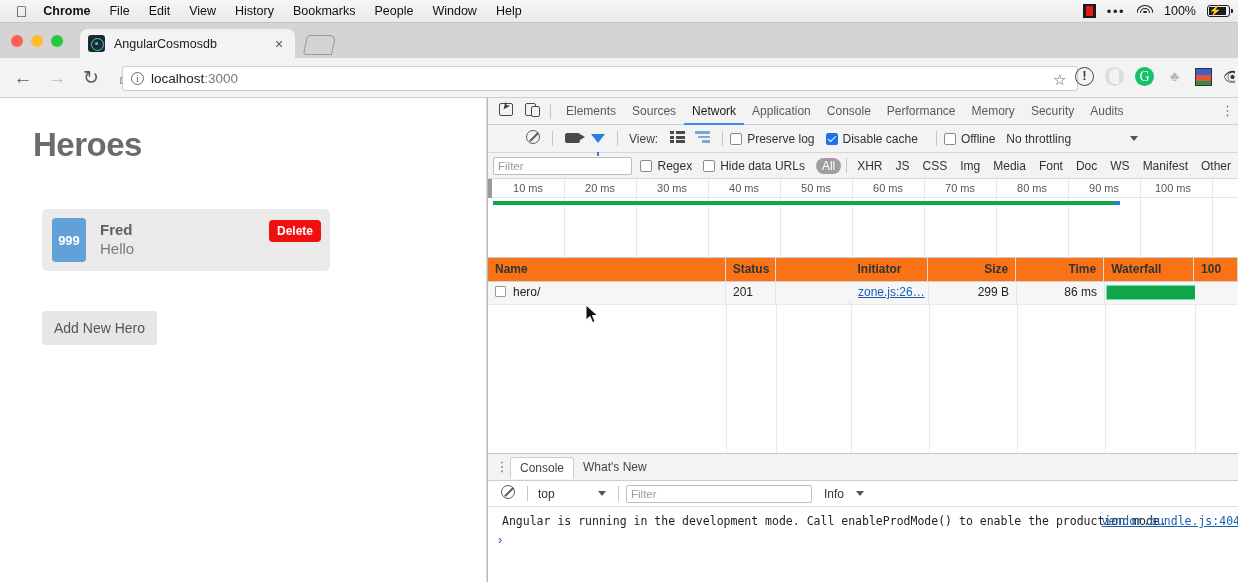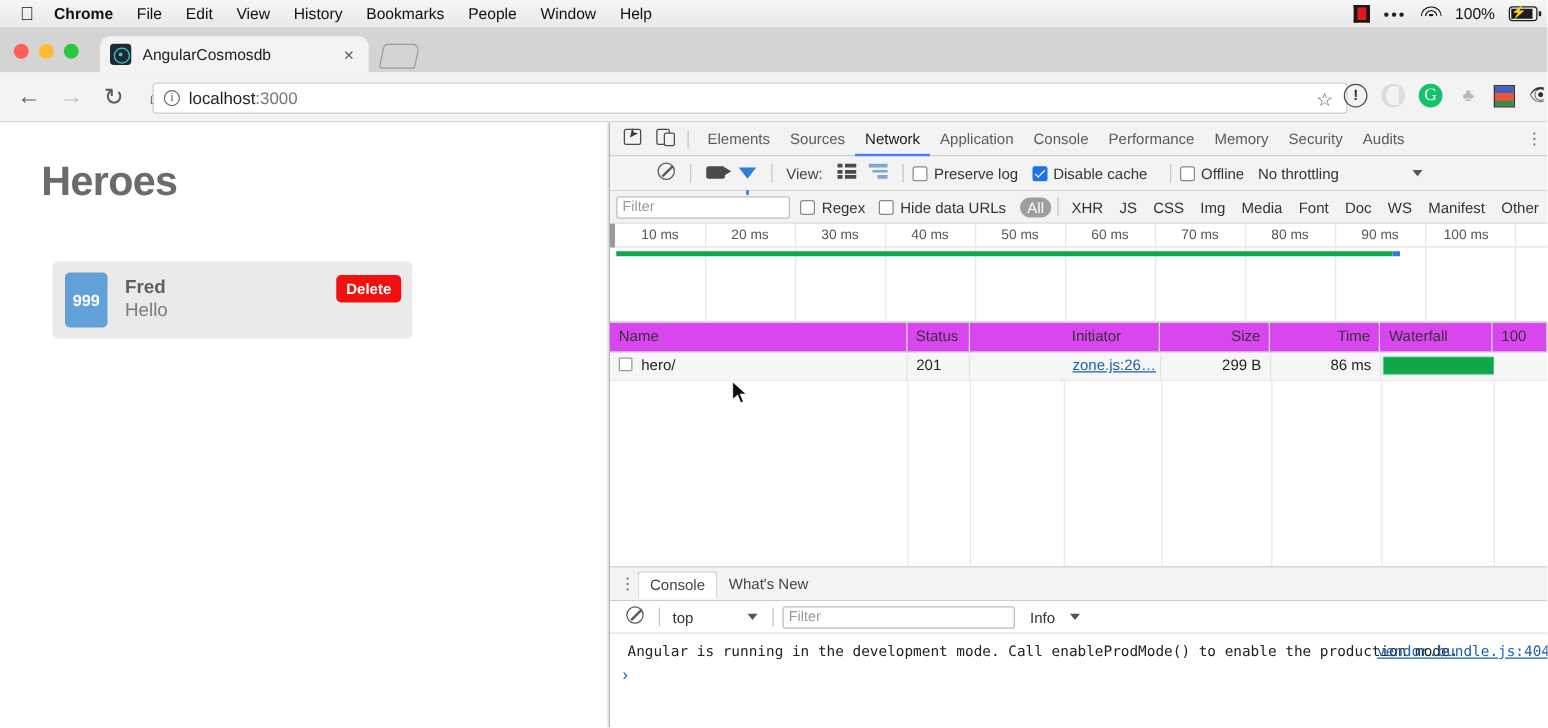--- a/index.html
+++ b/index.html
@@ -203,21 +203,21 @@
   .chip.sel { background: #9e9e9e; color: #fff; }
 
   .dt-timeline { height: 79px; border-bottom: 1px solid #c9c9c9; position: relative; background: #fff; }
   .tl-ticks { height: 19px; border-bottom: 1px solid #e4e4e4; position: relative; }
   .tl-tick { position: absolute; top: 0; height: 79px; border-right: 1px solid #e8e8e8; }
   .tl-tick span { position: absolute; right: 21px; top: 3px; font-size: 11px; color: #555; white-space: nowrap; }
   .tl-left-edge { position: absolute; left: 0; top: 0; width: 4px; height: 19px; background: #9a9a9a; }
   .tl-bar { position: absolute; left: 5px; top: 22px; height: 4px; background: #0ea84a; }
   .tl-bar-tip { position: absolute; top: 22px; width: 6px; height: 4px; background: #2a7de1; }
 
-  .net-head { height: 24px; background: #d946ef; border-bottom: 1px solid #d0d0d0; display: flex; }
+  .net-head { height: 24px; background: #f97316; border-bottom: 1px solid #d0d0d0; display: flex; font-weight: bold; }
   .net-head div { padding: 4px 7px; font-size: 12px; color: #333; border-right: 1px solid #dcdcdc;
     white-space: nowrap; overflow: hidden; }
   .net-row { height: 23px; display: flex; background: #f6f6f6; border-bottom: 1px solid #eaeaea; }
   .net-row div { padding: 3px 7px; font-size: 12px; color: #222; border-right: 1px solid #e4e4e4;
     white-space: nowrap; overflow: hidden; }
   .col-name { width: 238px; } .col-status { width: 50px; } .col-type { width: 75px; margin-top: 44px; }
   .col-init { width: 78px; } .col-size { width: 88px; text-align: right; }
   .col-time { width: 88px; text-align: right; } .col-wf { width: 90px; } .col-last { width: 44px; }
   .row-cbx { width: 11px; height: 11px; border: 1.2px solid #9a9a9a; background: #fff; border-radius: 1px;
     display: inline-block; margin-right: 7px; vertical-align: -1px; }
@@ -322,20 +322,21 @@
   <div class="page">
     <div class="heroes-title">Heroes</div>
     <div class="hero-card">
       <div class="hero-badge">999</div>
       <div class="hero-text">
         <div class="hero-name">Fred</div>
         <div class="hero-say">Hello</div>
       </div>
       <button class="delete-btn">Delete</button>
     </div>
+    <button class="add-btn">Add New Hero</button>
   </div>
 
   <div class="devtools">
 
     <div class="dt-row dt-tabs" style="position:relative;">
       <span class="dt-icon-btn"><span class="insp-icon"></span></span>
       <span class="dt-icon-btn"><span class="dev-icon"></span></span>
       <span class="vsep"></span>
       <span class="dt-tab">Elements</span>
       <span class="dt-tab">Sources</span>

